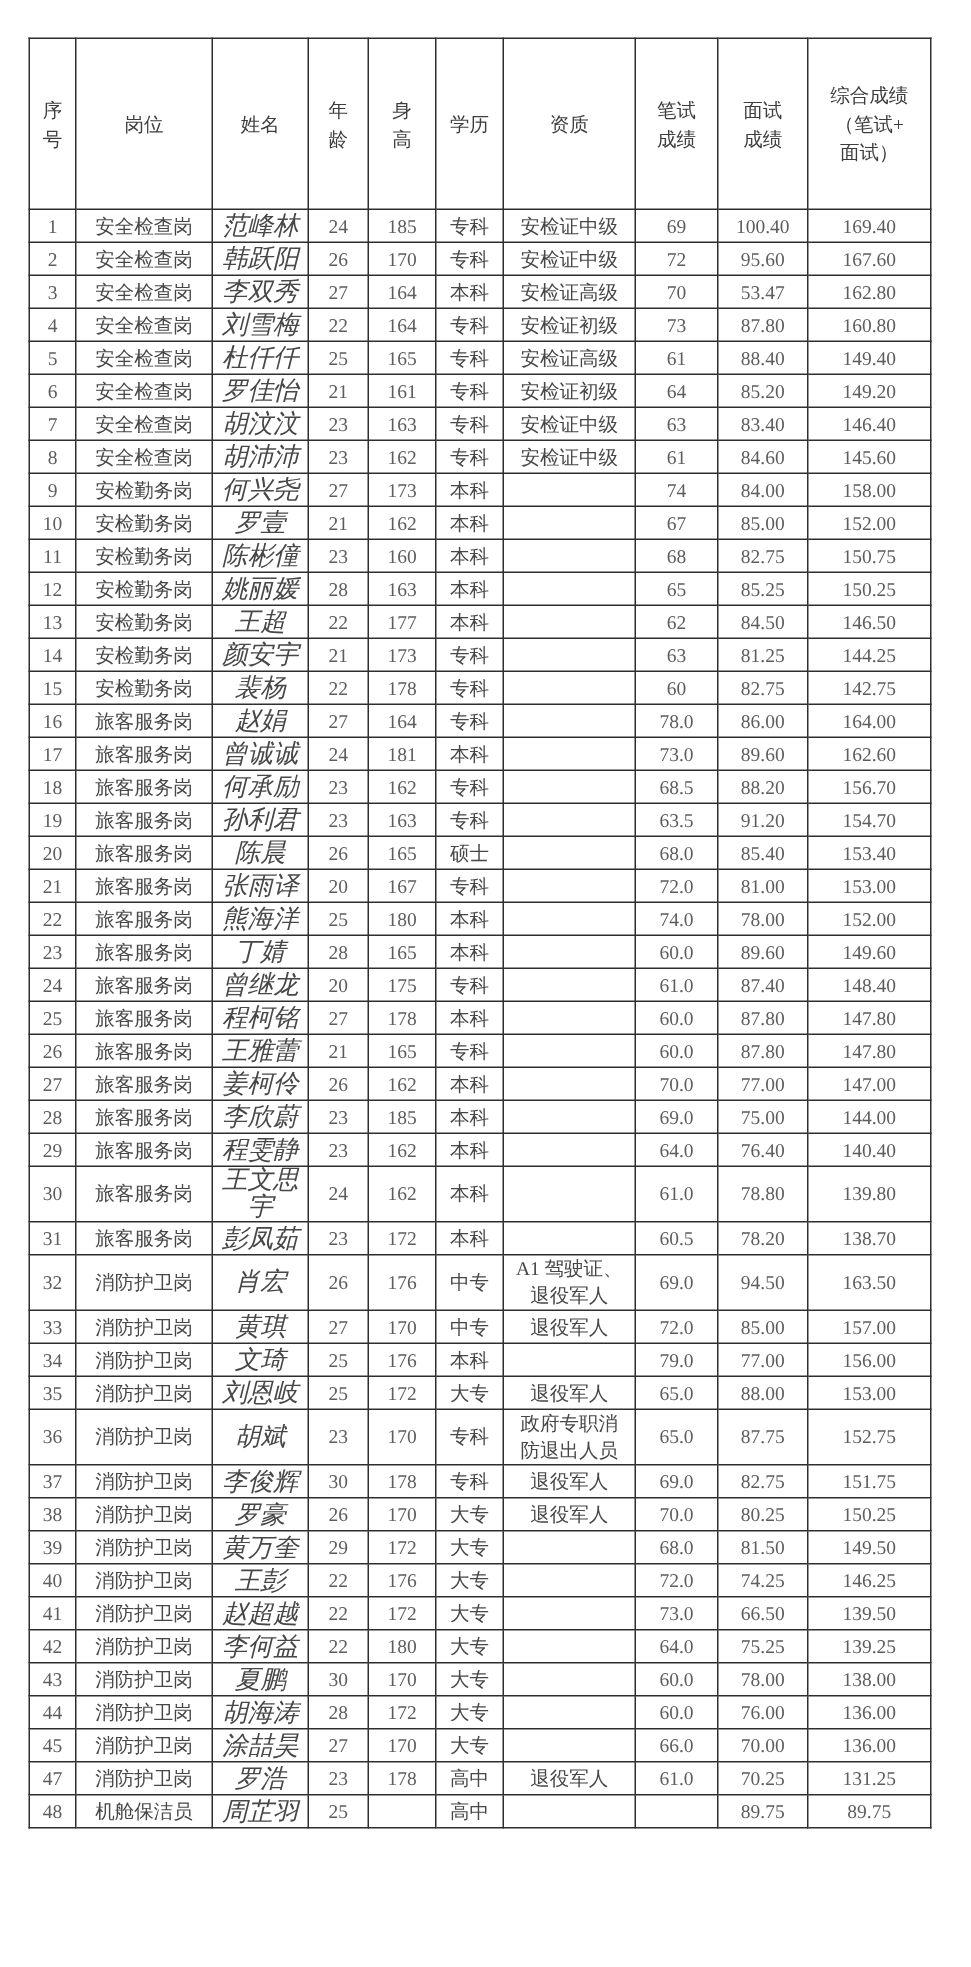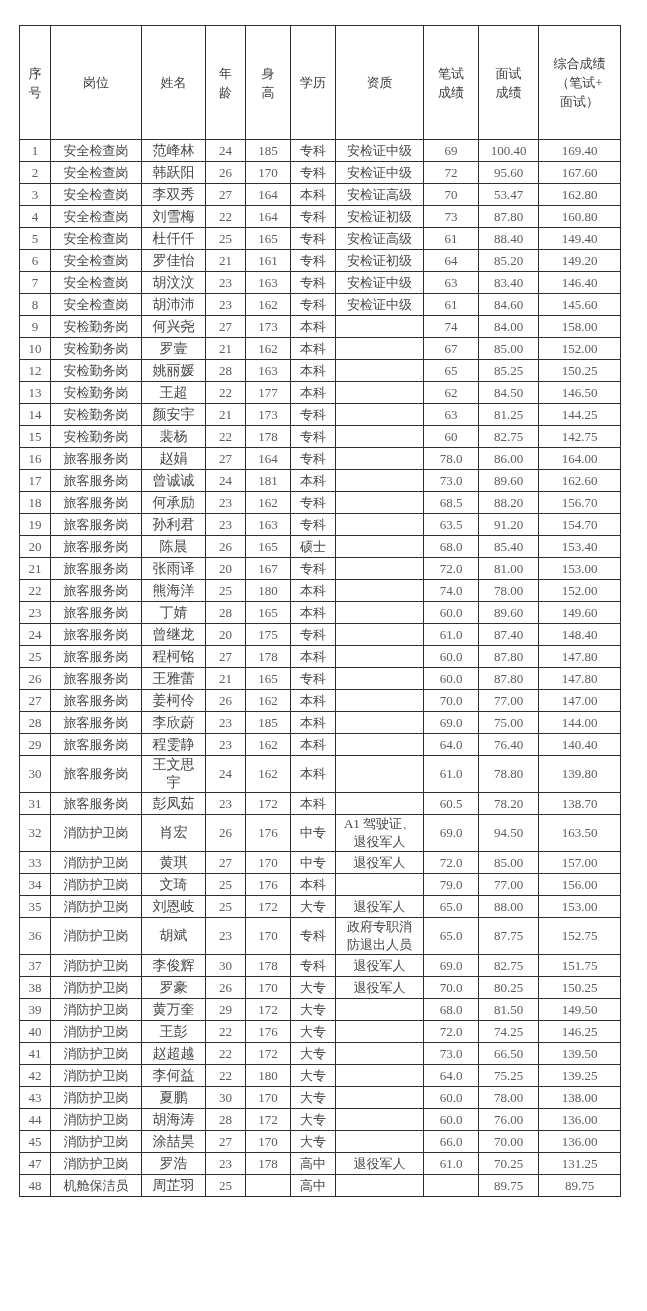--- a/index.html
+++ b/index.html
@@ -48,22 +48,23 @@
     line-height: 18px;
     padding: 0 2px;
   }
   
   .tbl td.c0, .tbl td.c3, .tbl td.c4,
   .tbl td.c7, .tbl td.c8, .tbl td.c9 {
     color: #5d5d5d;
   }
   
   .tbl td.c2 {
-    font-size: 14px;
+    font-size: 17px;
     padding: 0 4px;
+    font-style: italic;
   }
   
   .tbl td.c6 {
     padding: 0 6px;
   }
 </style>
 </head>
 <body>
 
 <div class="page">
@@ -216,20 +217,32 @@
           <td class="c2">罗壹</td>
           <td class="c3">21</td>
           <td class="c4">162</td>
           <td class="c5">本科</td>
           <td class="c6"></td>
           <td class="c7">67</td>
           <td class="c8">85.00</td>
           <td class="c9">152.00</td>
         </tr>
         <tr>
+          <td class="c0">11</td>
+          <td class="c1">安检勤务岗</td>
+          <td class="c2">陈彬僮</td>
+          <td class="c3">23</td>
+          <td class="c4">160</td>
+          <td class="c5">本科</td>
+          <td class="c6"></td>
+          <td class="c7">68</td>
+          <td class="c8">82.75</td>
+          <td class="c9">150.75</td>
+        </tr>
+        <tr>
           <td class="c0">12</td>
           <td class="c1">安检勤务岗</td>
           <td class="c2">姚丽媛</td>
           <td class="c3">28</td>
           <td class="c4">163</td>
           <td class="c5">本科</td>
           <td class="c6"></td>
           <td class="c7">65</td>
           <td class="c8">85.25</td>
           <td class="c9">150.25</td>

